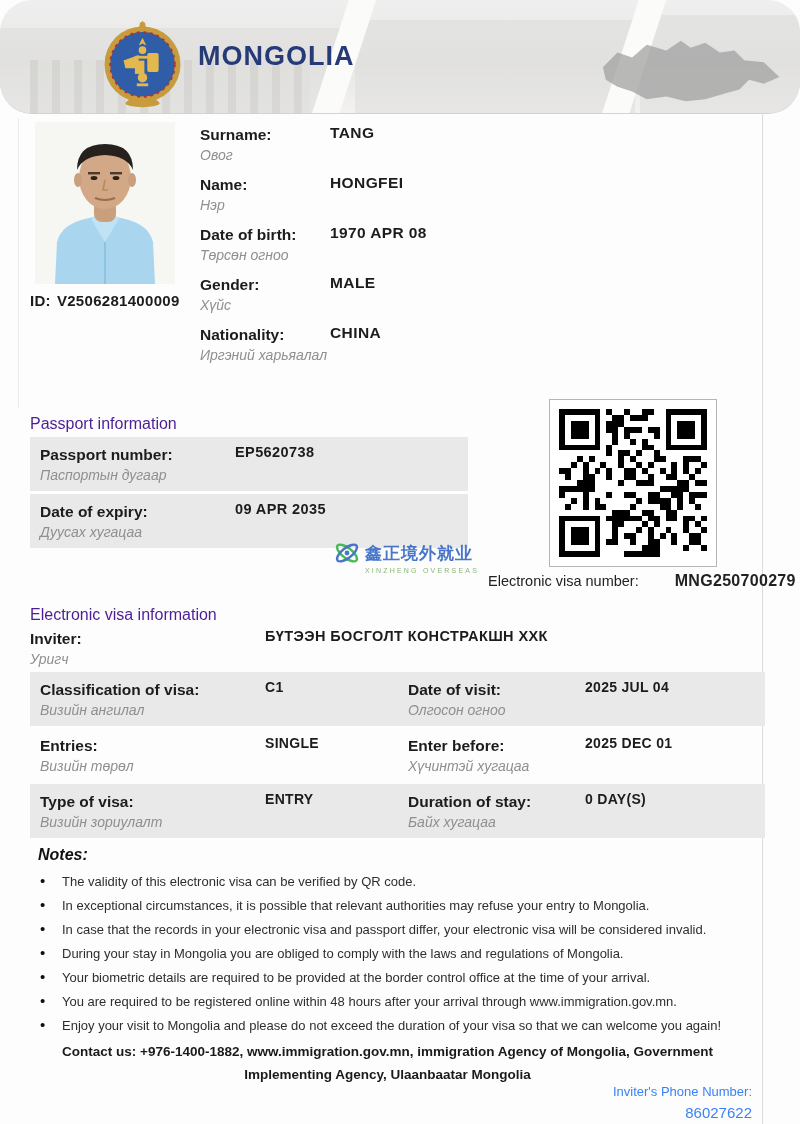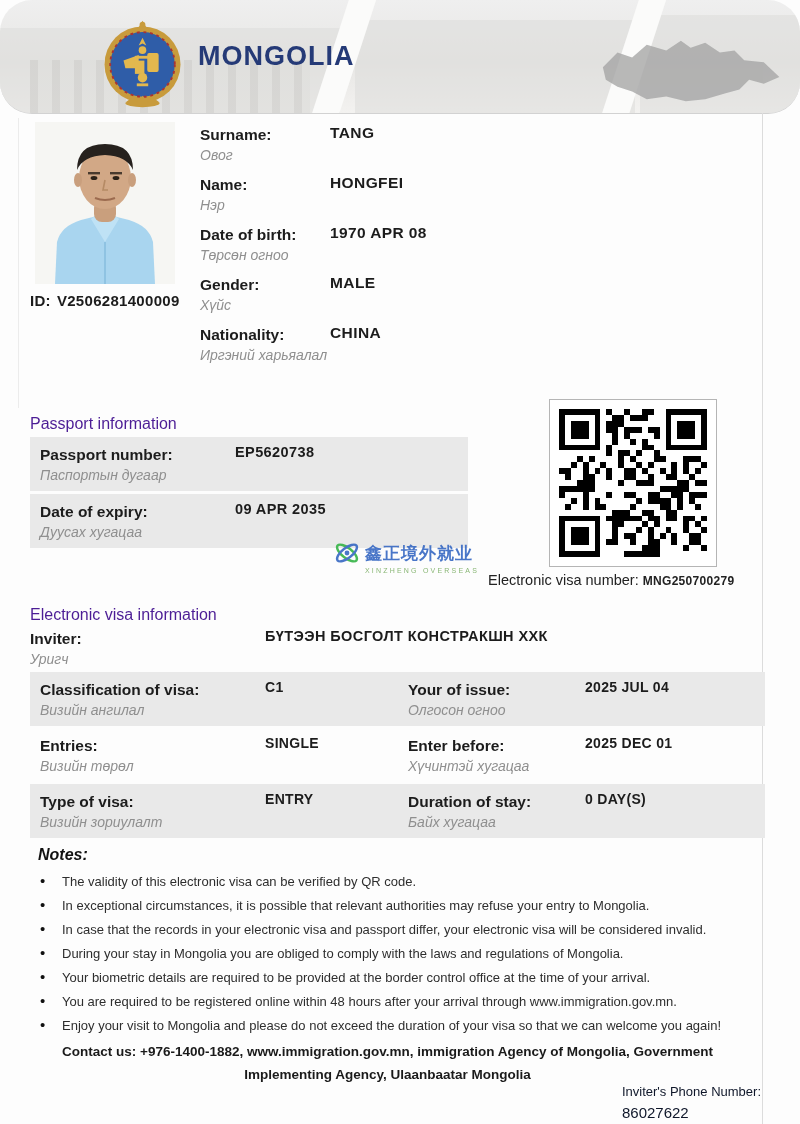--- a/index.html
+++ b/index.html
@@ -51,41 +51,41 @@
   .prow .pvalue{left:205px;top:7px;font-size:14.5px;}
   
   .watermark{position:absolute;left:333px;top:540px;width:158px;opacity:.92;}
   .wm-row{display:flex;align-items:center;gap:4px;}
   .wm-cn{font-size:17px;font-weight:bold;color:#3a6bc4;letter-spacing:1px;white-space:nowrap;}
   .wm-en{font-size:7px;letter-spacing:2.2px;color:#7fb069;margin-left:32px;margin-top:1px;}
   
   .qrbox{position:absolute;left:549px;top:399px;width:166px;height:166px;background:#fff;border:1px solid #b5b5b5;
          display:flex;align-items:center;justify-content:center;}
   .qrlabel{position:absolute;left:488px;top:572px;font-size:14.5px;color:#222;white-space:nowrap;}
-  .qrlabel b{font-size:12px;letter-spacing:.3px;}
+  .qrlabel b{font-size:16px;letter-spacing:.3px;margin-left:32px;}
   
   .inviter{position:absolute;left:30px;top:628px;width:735px;}
   .inviter .pvalue{left:235px;font-size:14.5px;}
   .vrows{position:absolute;left:30px;top:672px;width:735px;}
   .vrow{position:relative;padding:7px 0 6px 10px;margin-bottom:2px;min-height:41px;}
   .vrow.shaded{background:#e9e9e9;}
   .vcell-val-l{position:absolute;left:235px;top:7px;font-size:14px;font-weight:bold;letter-spacing:.3px;}
   .vcell-r{position:absolute;left:378px;top:7px;}
   .vcell-val-r{position:absolute;left:555px;top:7px;font-size:14px;font-weight:bold;letter-spacing:.3px;}
   .vrow .plabel{font-size:15.5px;}
   
   .notes{position:absolute;left:38px;top:846px;width:720px;}
   .notes h3{margin:0 0 10px 0;font-size:16px;font-style:italic;font-weight:bold;color:#111;}
   .notes ul{list-style:none;margin:0;padding:0;}
   .notes li{position:relative;padding-left:24px;margin-bottom:8px;font-size:13px;color:#2e2e2e;line-height:16px;}
   .notes li::before{content:"•";position:absolute;left:2px;top:-1px;font-size:15px;color:#111;}
   
   .contact{position:absolute;left:30px;top:1040px;width:715px;text-align:center;
            font-size:13.5px;font-weight:bold;color:#1a1a1a;line-height:23px;}
-  .phone{position:absolute;right:39px;top:1082px;text-align:left;color:#0f172a;}
+  .phone{position:absolute;right:48px;top:1082px;text-align:right;color:#3b82f6;}
   .phone .pl{font-size:13px;line-height:20px;}
   .phone .pv{font-size:15px;line-height:22px;}
 </style>
 </head>
 <body>
 
 <div class="page">
 
   <div class="hdr">
     <div class="ph ph1"></div>
@@ -424,21 +424,21 @@
     <div class="pmn">Уригч</div>
     <div class="pvalue">БҮТЭЭН БОСГОЛТ КОНСТРАКШН ХХК</div>
   </div>
 
   <div class="vrows">
     <div class="vrow shaded">
       <div class="plabel">Classification of visa:</div>
       <div class="pmn">Визийн ангилал</div>
       <div class="vcell-val-l">C1</div>
       <div class="vcell-r">
-        <div class="plabel">Your of issue:</div>
+        <div class="plabel">Date of visit:</div>
         <div class="pmn">Олгосон огноо</div>
       </div>
       <div class="vcell-val-r">2025 JUL 04</div>
     </div>
     <div class="vrow">
       <div class="plabel">Entries:</div>
       <div class="pmn">Визийн төрөл</div>
       <div class="vcell-val-l">SINGLE</div>
       <div class="vcell-r">
         <div class="plabel">Enter before:</div>

